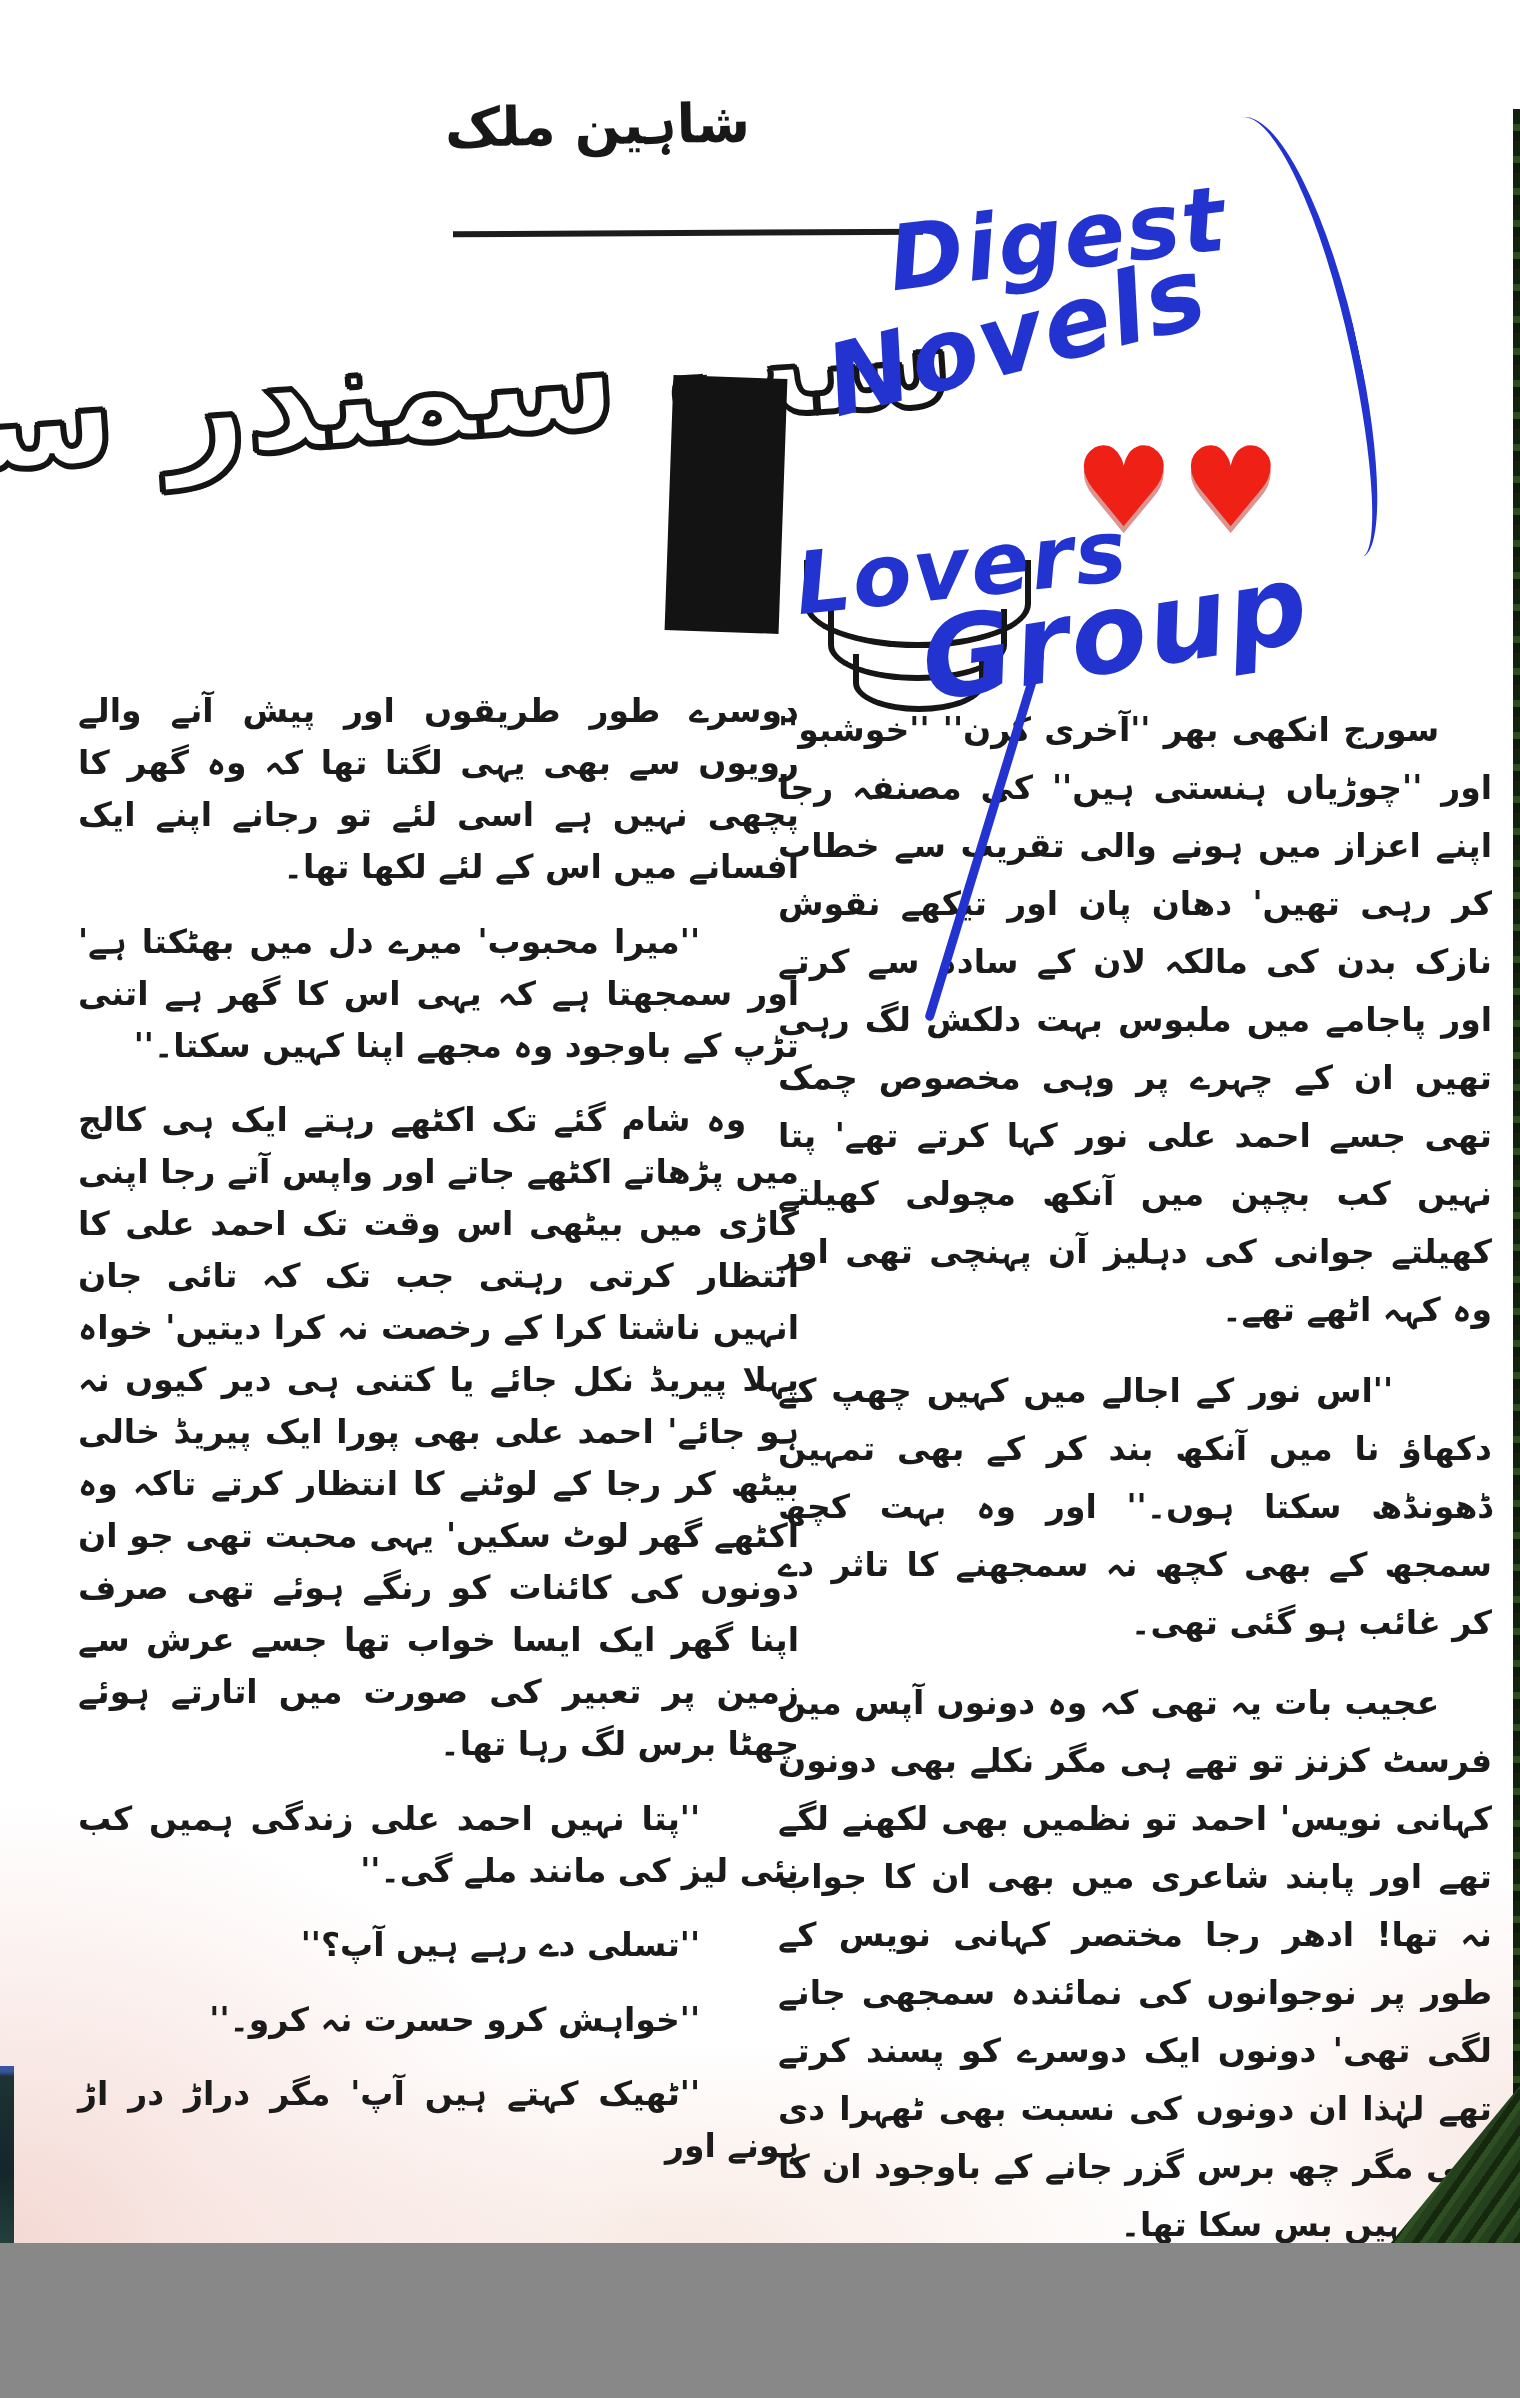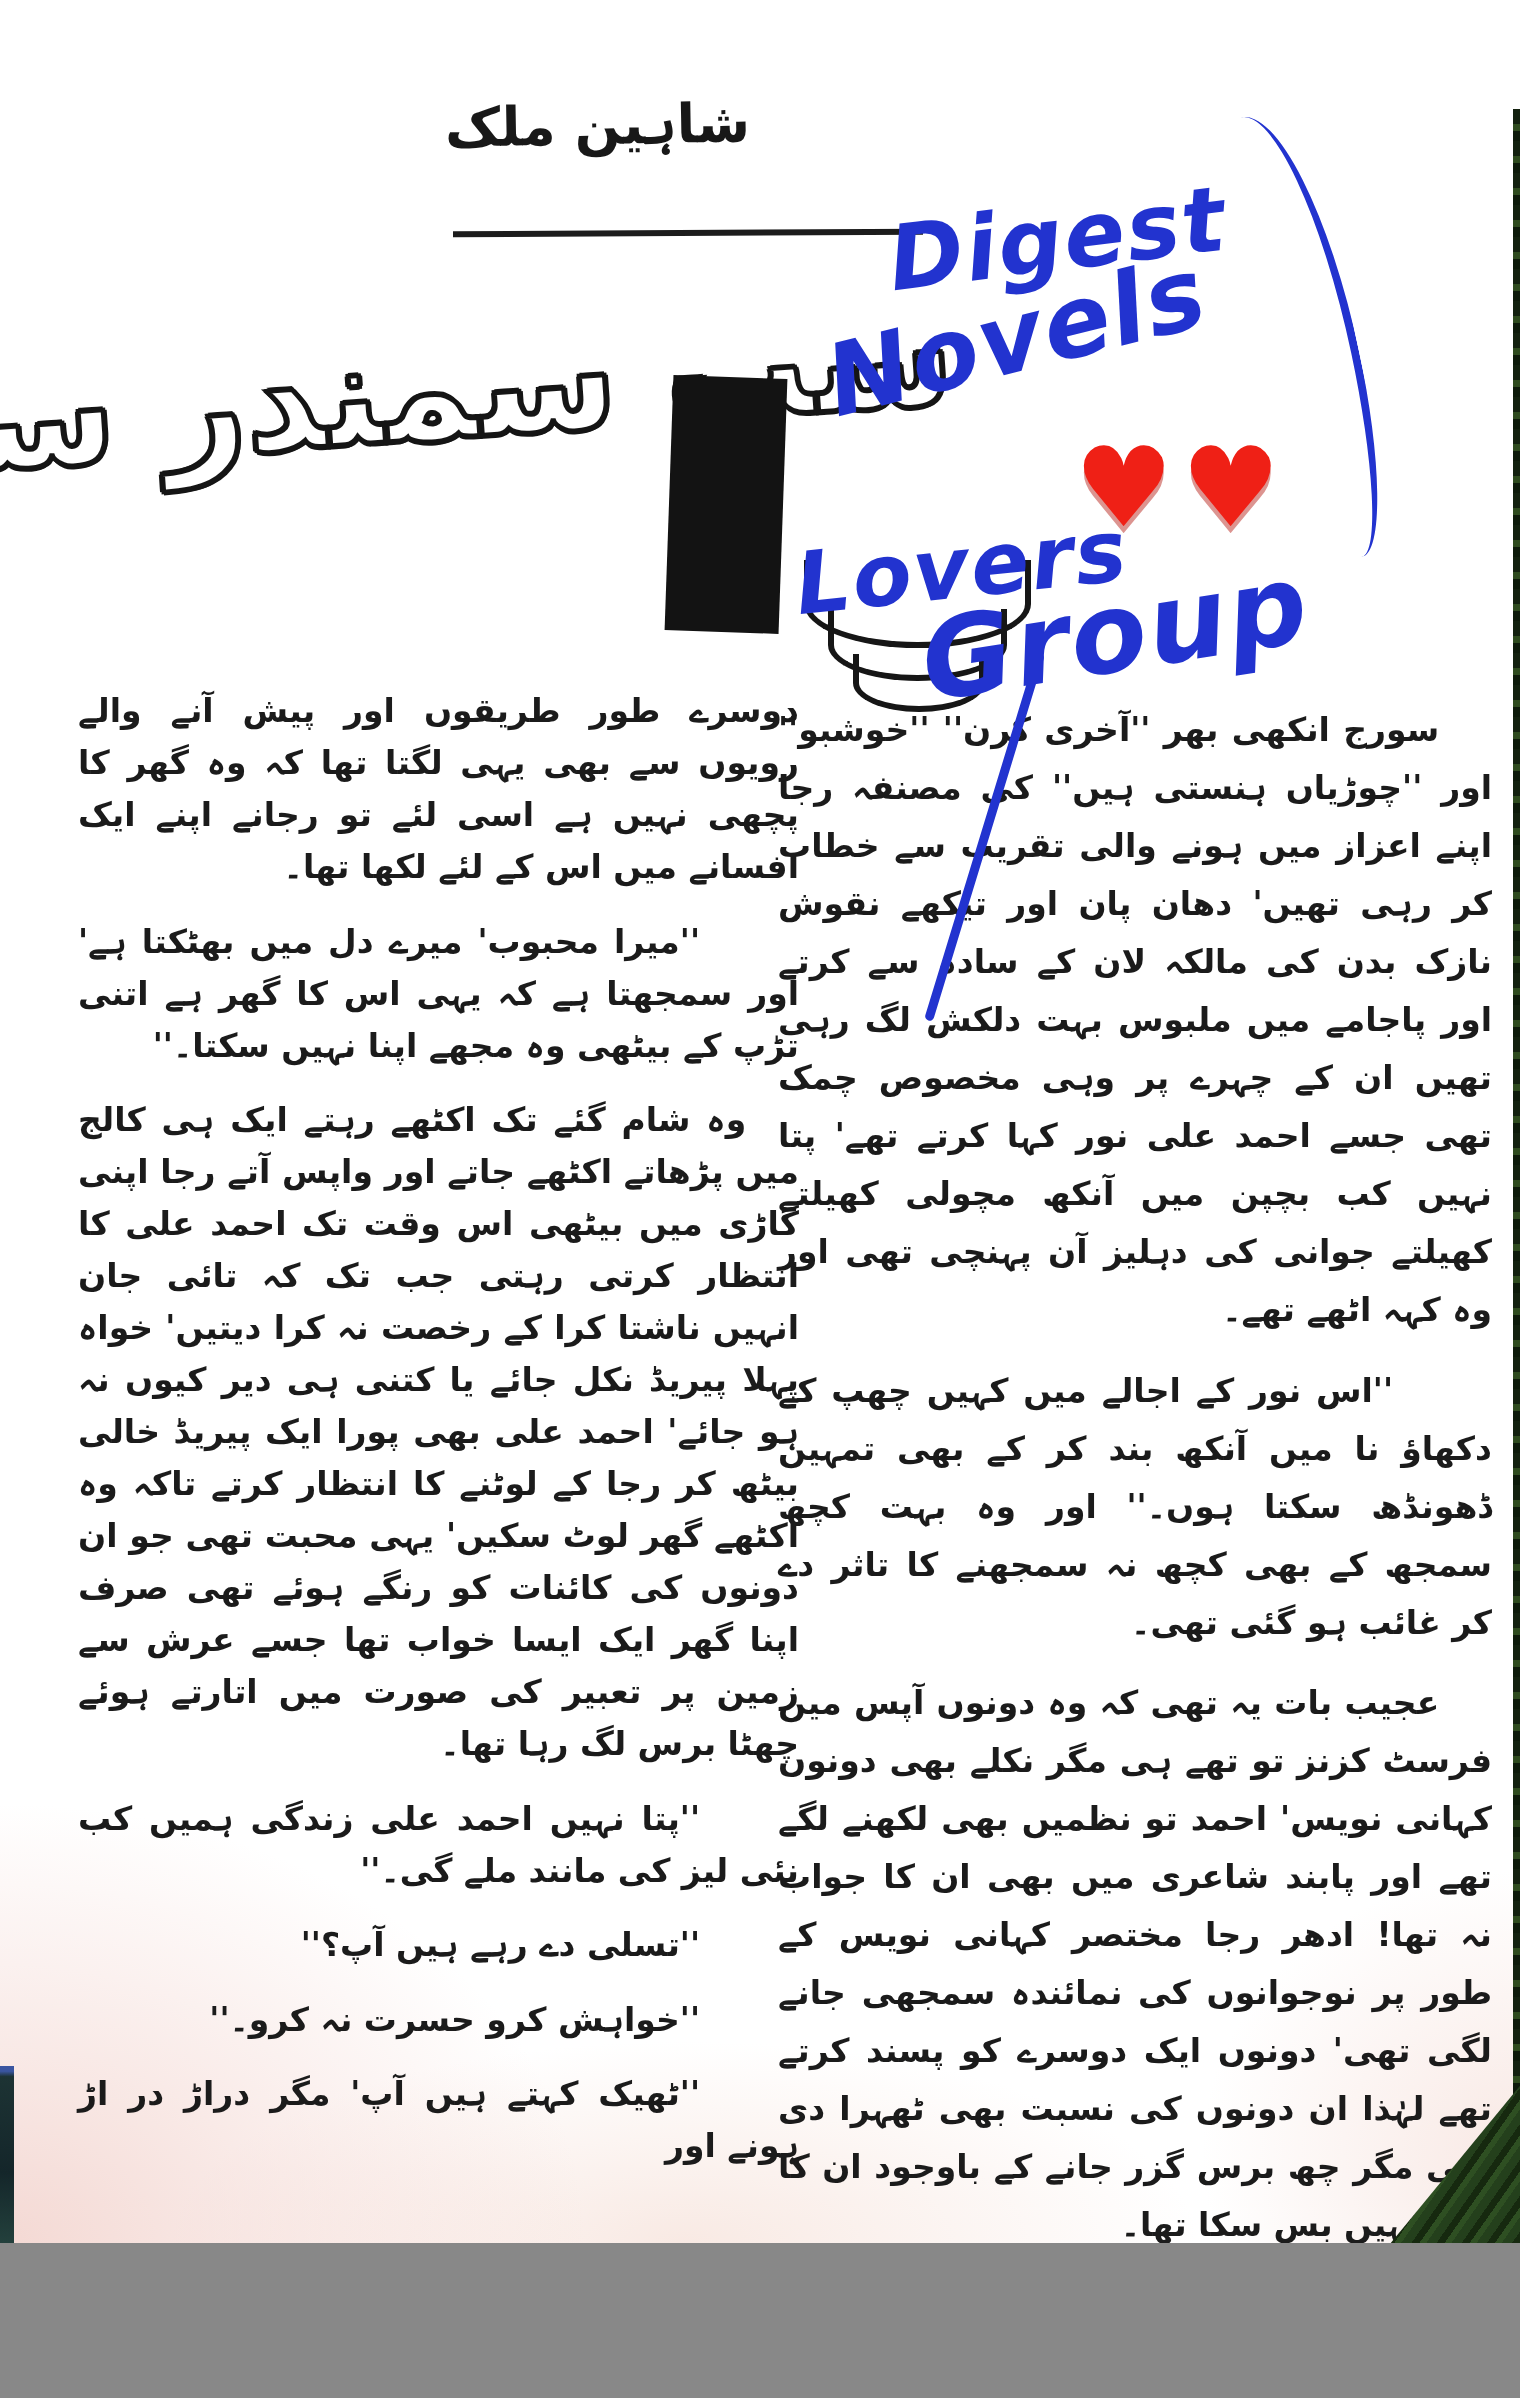--- a/index.html
+++ b/index.html
@@ -125,21 +125,21 @@
 
   <div class="col col-right">
     <p>سورج انکھی بھر ''آخری کرن'' ''خوشبو'' اور ''چوڑیاں ہنستی ہیں'' کی مصنفہ رجا اپنے اعزاز میں ہونے والی تقریب سے خطاب کر رہی تھیں' دھان پان اور تیکھے نقوش نازک بدن کی مالکہ لان کے سادہ سے کرتے اور پاجامے میں ملبوس بہت دلکش لگ رہی تھیں ان کے چہرے پر وہی مخصوص چمک تھی جسے احمد علی نور کہا کرتے تھے' پتا نہیں کب بچپن میں آنکھ مچولی کھیلتے کھیلتے جوانی کی دہلیز آن پہنچی تھی اور وہ کہہ اٹھے تھے۔</p>
     <p class="p-dialog">''اس نور کے اجالے میں کہیں چھپ کے دکھاؤ نا میں آنکھ بند کر کے بھی تمہیں ڈھونڈھ سکتا ہوں۔'' اور وہ بہت کچھ سمجھ کے بھی کچھ نہ سمجھنے کا تاثر دے کر غائب ہو گئی تھی۔</p>
     <p>عجیب بات یہ تھی کہ وہ دونوں آپس میں فرسٹ کزنز تو تھے ہی مگر نکلے بھی دونوں کہانی نویس' احمد تو نظمیں بھی لکھنے لگے تھے اور پابند شاعری میں بھی ان کا جواب نہ تھا! ادھر رجا مختصر کہانی نویس کے طور پر نوجوانوں کی نمائندہ سمجھی جانے لگی تھی' دونوں ایک دوسرے کو پسند کرتے تھے لہٰذا ان دونوں کی نسبت بھی ٹھہرا دی گئی مگر چھ برس گزر جانے کے باوجود ان کا گھر نہیں بس سکا تھا۔</p>
     <p>احمد علی کی عجیب ضد تھی کہ جب تک وہ اپنا گھر نہیں بنائے گا بیاہ نہیں رچائے گا' ادھر رجا کا یہی خیال تھا کہ وہ گھر تو شاید ہی بھی بنا سکے اس کی تحریروں سے تو یہی لگتا ہے لیکن صرف تحریریں ہی نہیں گھر کے</p>
   </div>
 
   <div class="col col-left">
     <p style="text-indent:0">دوسرے طور طریقوں اور پیش آنے والے رویوں سے بھی یہی لگتا تھا کہ وہ گھر کا پچھی نہیں ہے اسی لئے تو رجانے اپنے ایک افسانے میں اس کے لئے لکھا تھا۔</p>
-    <p class="p-dialog">''میرا محبوب' میرے دل میں بھٹکتا ہے' اور سمجھتا ہے کہ یہی اس کا گھر ہے اتنی تڑپ کے بیٹھی وہ مجھے اپنا نہیں سکتا۔''</p>
+    <p class="p-dialog">''میرا محبوب' میرے دل میں بھٹکتا ہے' اور سمجھتا ہے کہ یہی اس کا گھر ہے اتنی تڑپ کے باوجود وہ مجھے اپنا کہیں سکتا۔''</p>
     <p>وہ شام گئے تک اکٹھے رہتے ایک ہی کالج میں پڑھاتے اکٹھے جاتے اور واپس آتے رجا اپنی گاڑی میں بیٹھی اس وقت تک احمد علی کا انتظار کرتی رہتی جب تک کہ تائی جان انہیں ناشتا کرا کے رخصت نہ کرا دیتیں' خواہ پہلا پیریڈ نکل جائے یا کتنی ہی دیر کیوں نہ ہو جائے' احمد علی بھی پورا ایک پیریڈ خالی بیٹھ کر رجا کے لوٹنے کا انتظار کرتے تاکہ وہ اکٹھے گھر لوٹ سکیں' یہی محبت تھی جو ان دونوں کی کائنات کو رنگے ہوئے تھی صرف اپنا گھر ایک ایسا خواب تھا جسے عرش سے زمین پر تعبیر کی صورت میں اتارتے ہوئے چھٹا برس لگ رہا تھا۔</p>
     <p class="p-dialog">''پتا نہیں احمد علی زندگی ہمیں کب نئی لیز کی مانند ملے گی۔''</p>
     <p class="p-dialog">''تسلی دے رہے ہیں آپ؟''</p>
     <p class="p-dialog">''خواہش کرو حسرت نہ کرو۔''</p>
     <p class="p-dialog">''ٹھیک کہتے ہیں آپ' مگر دراڑ در اڑ ہونے اور</p>
   </div>
 
   <div class="page-badge">
     <span>50</span>
   </div>

